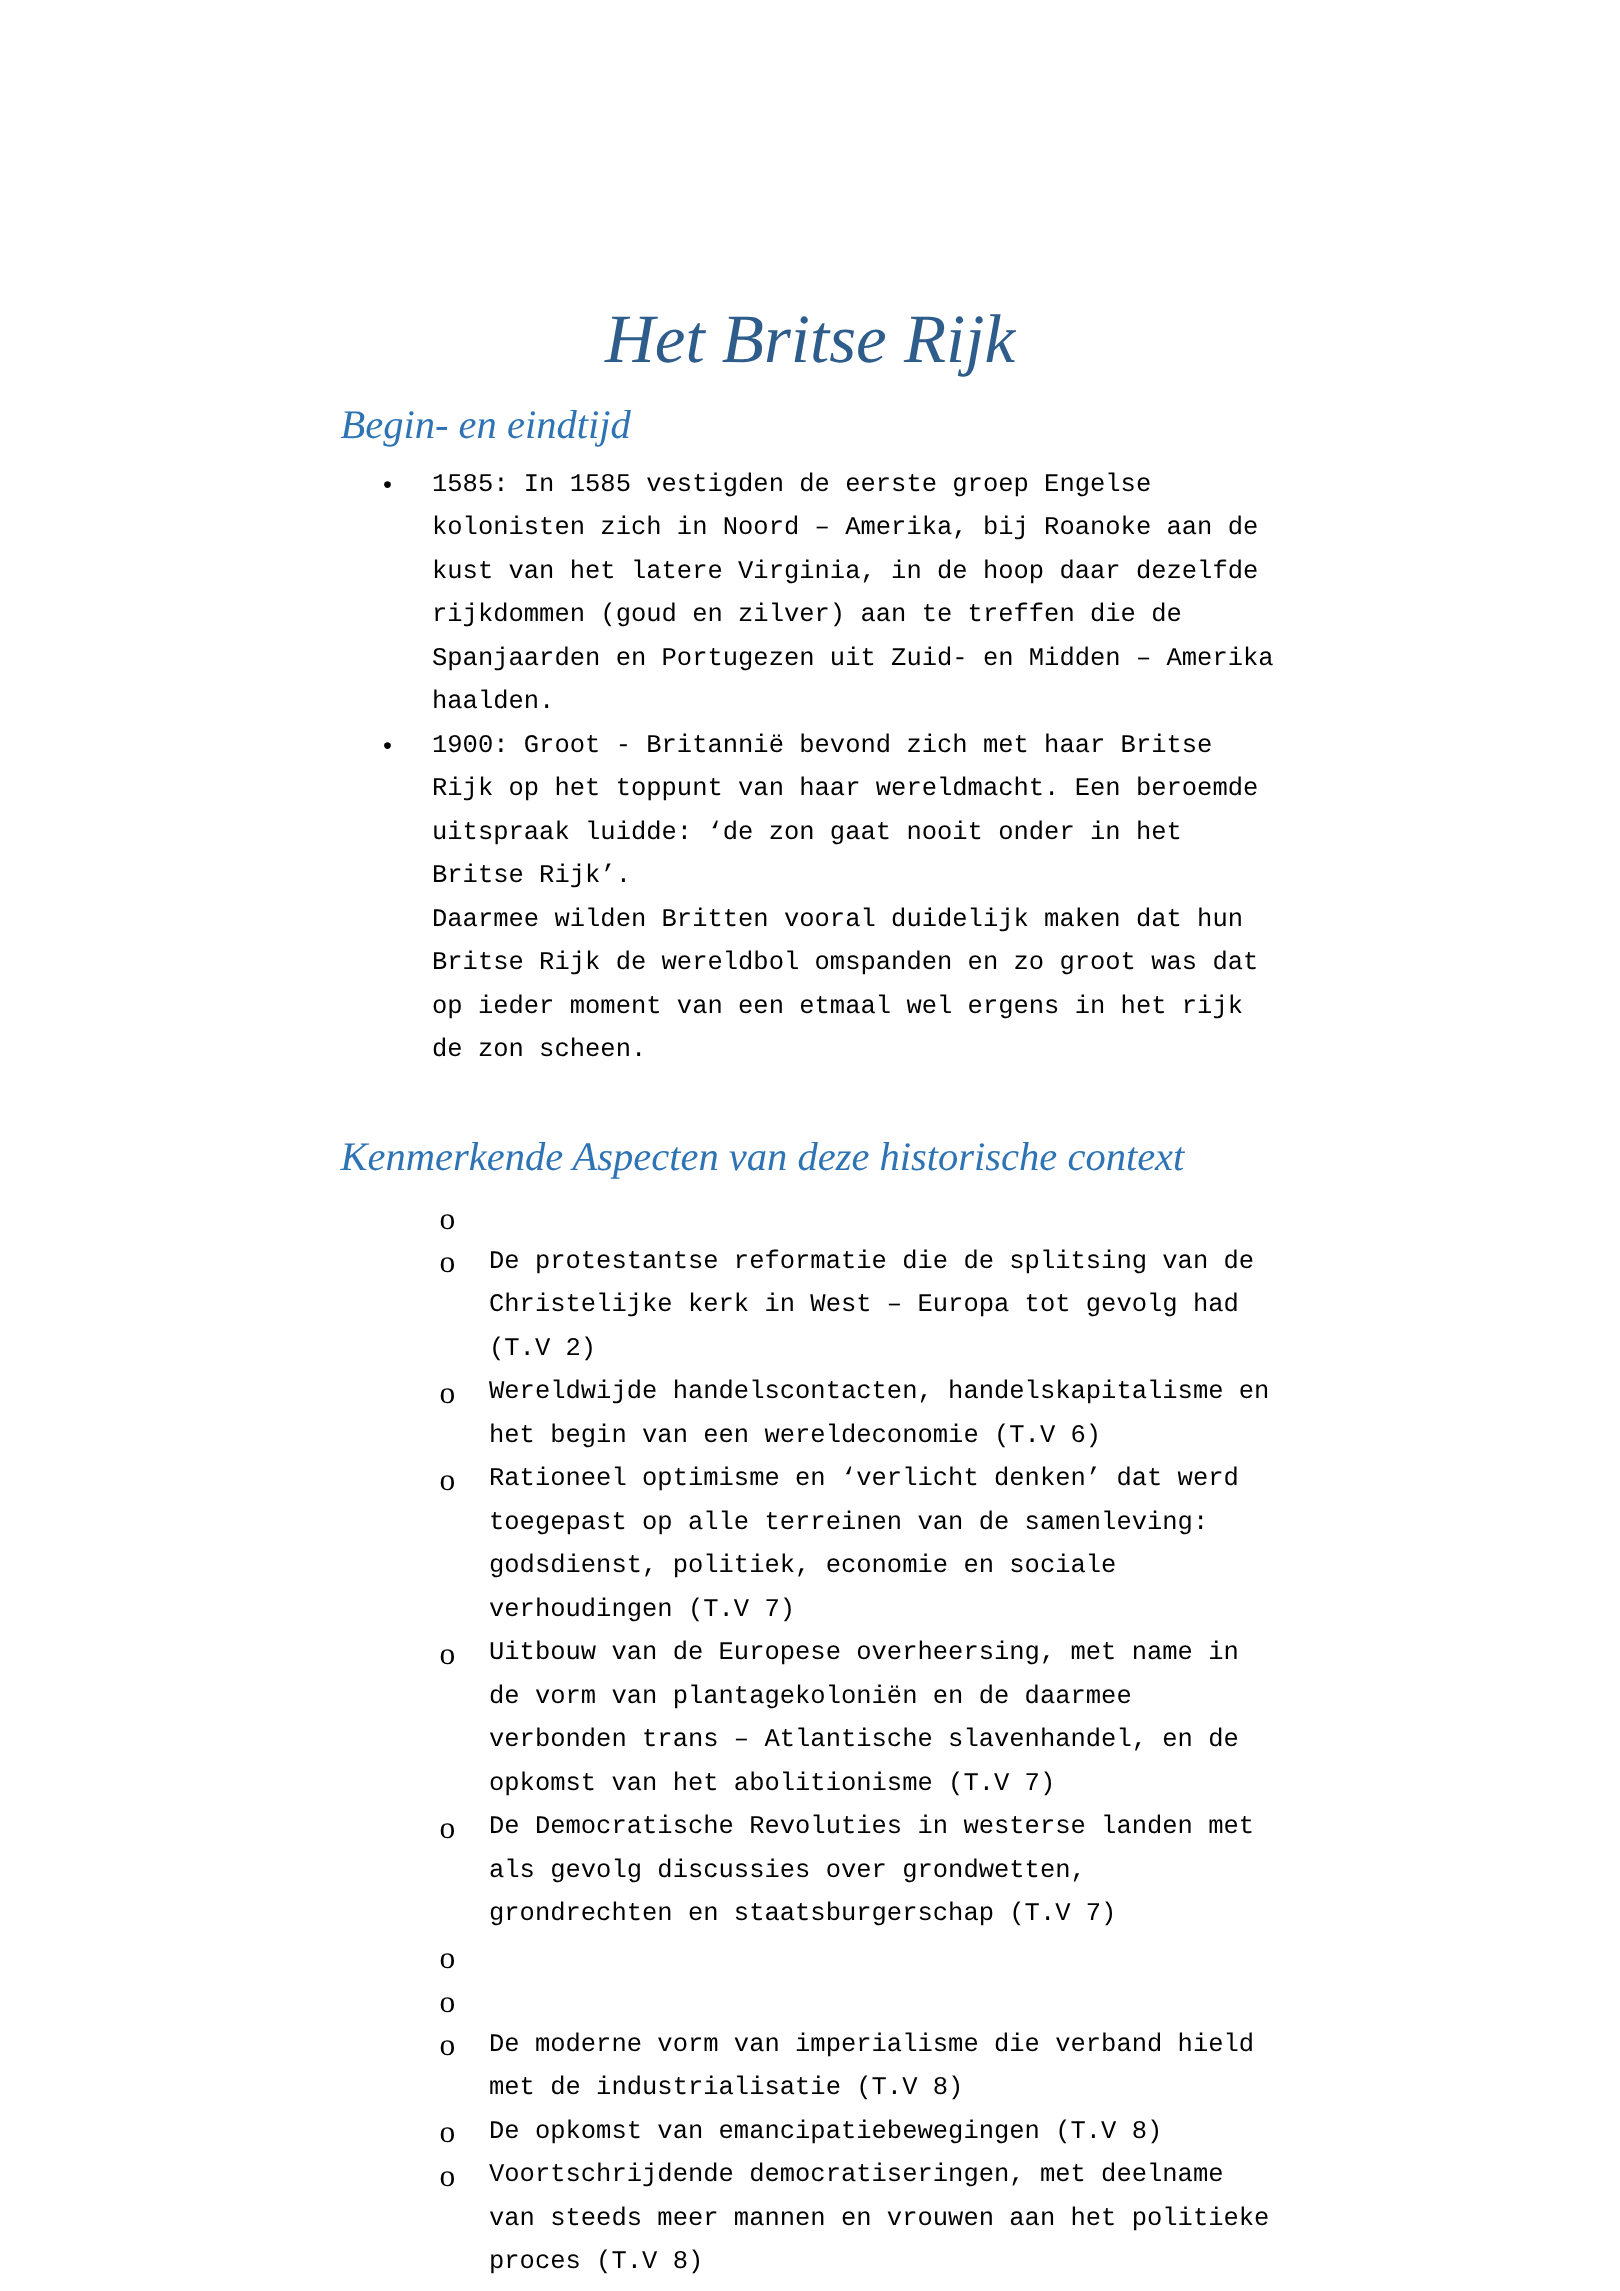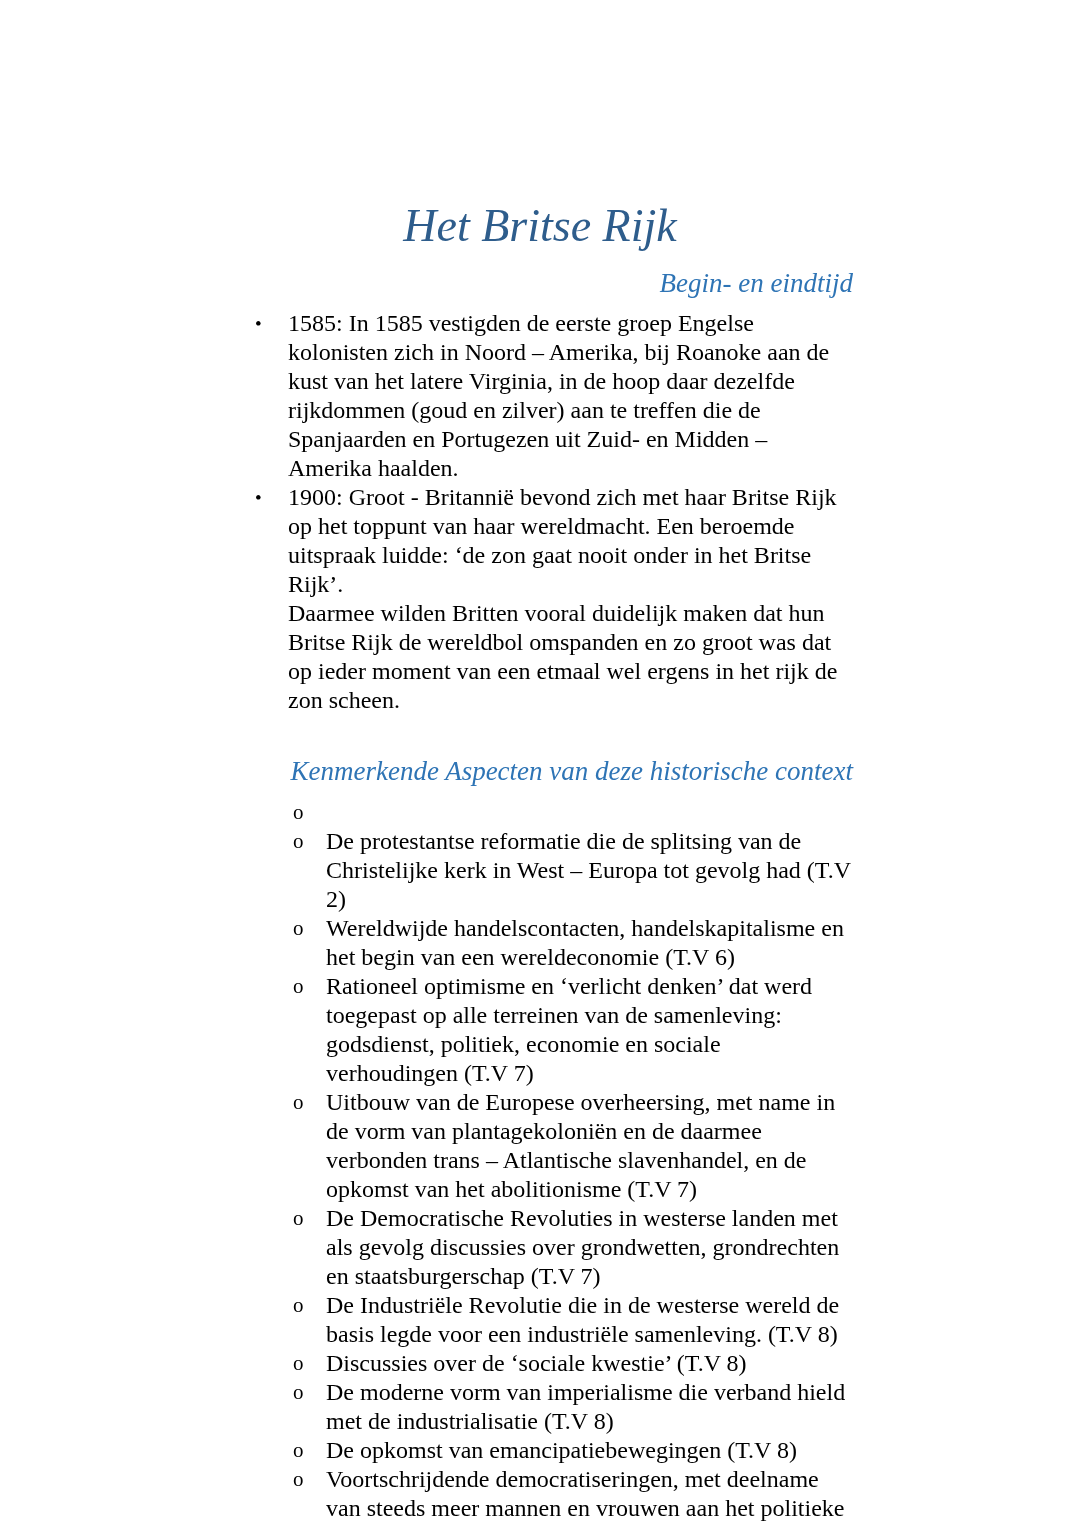--- a/index.html
+++ b/index.html
@@ -24,39 +24,39 @@
     color: #2E5D8C;
     margin-bottom: 14px;
   }
   .section-heading {
     font-style: italic;
     font-weight: normal;
     font-size: 27px;
     line-height: 1.2;
     color: #2E74B5;
     margin-bottom: 10px;
-    text-align: right;
   }
   .section-2 { margin-top: 40px; }
   .list { font-size: 21px; line-height: 29px; }
   .li { display: flex; align-items: flex-start; }
   .list-disc .li { padding-left: 28px; }
   .list-circle .li { padding-left: 66px; }
   .marker {
     flex: none;
     width: 33px;
     font-size: 21px;
     line-height: 29px;
   }
   .list-disc .marker { font-size: 19px; }
   .li-text {
     flex: 1;
     white-space: pre-line;
-    font-size: 24px;
+    font-size: 17px;
     line-height: 29px;
+    font-family: Liberation Mono, monospace;
   }
 </style>
 </head>
 <body>
 
 <div class="page">
 
   <h1 class="doc-title">Het Britse Rijk</h1>
 
   <div class="section">
@@ -95,25 +95,23 @@
       <div class="li">
         <span class="marker">o</span>
         <span class="li-text">Uitbouw van de Europese overheersing, met name in de vorm van plantagekoloniën en de daarmee verbonden trans – Atlantische slavenhandel, en de opkomst van het abolitionisme (T.V 7)</span>
       </div>
       <div class="li">
         <span class="marker">o</span>
         <span class="li-text">De Democratische Revoluties in westerse landen met als gevolg discussies over grondwetten, grondrechten en staatsburgerschap (T.V 7)</span>
       </div>
       <div class="li">
         <span class="marker">o</span>
-        <span class="li-text">De Industriële Revolutie die in de westerse wereld de basis legde voor een industriële samenleving. (T.V 8)</span>
       </div>
       <div class="li">
         <span class="marker">o</span>
-        <span class="li-text">Discussies over de ‘sociale kwestie’ (T.V 8)</span>
       </div>
       <div class="li">
         <span class="marker">o</span>
         <span class="li-text">De moderne vorm van imperialisme die verband hield met de industrialisatie (T.V 8)</span>
       </div>
       <div class="li">
         <span class="marker">o</span>
         <span class="li-text">De opkomst van emancipatiebewegingen (T.V 8)</span>
       </div>
       <div class="li">

